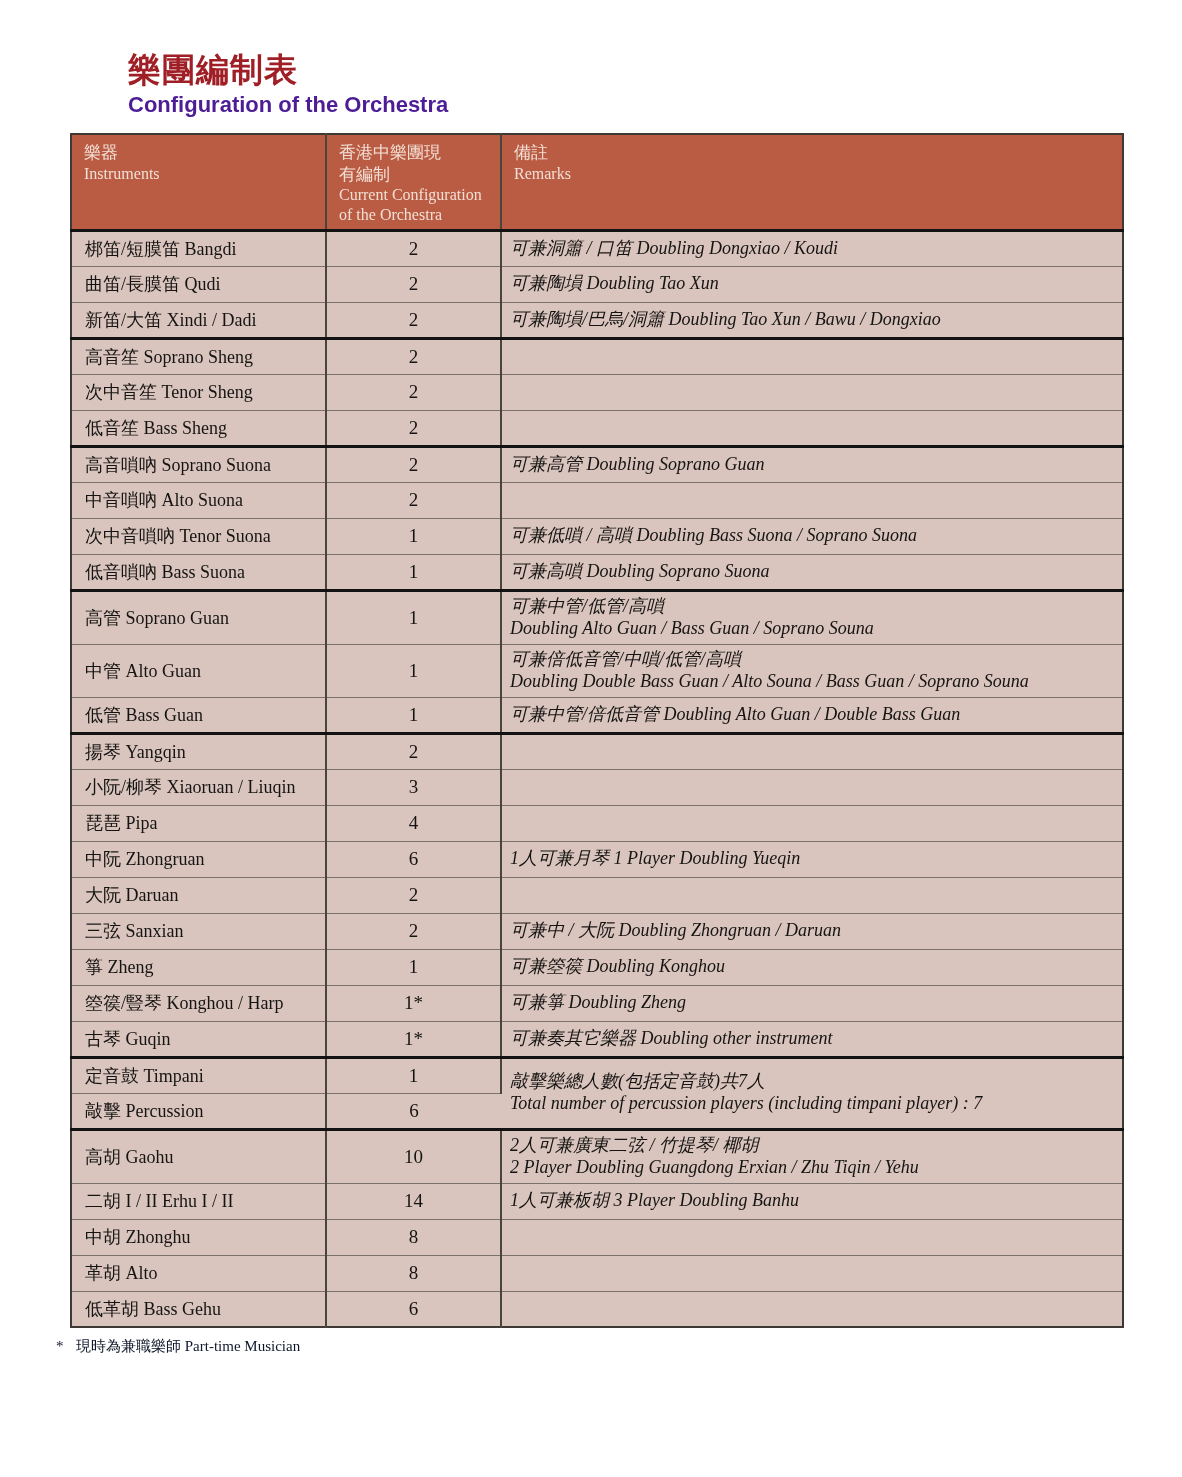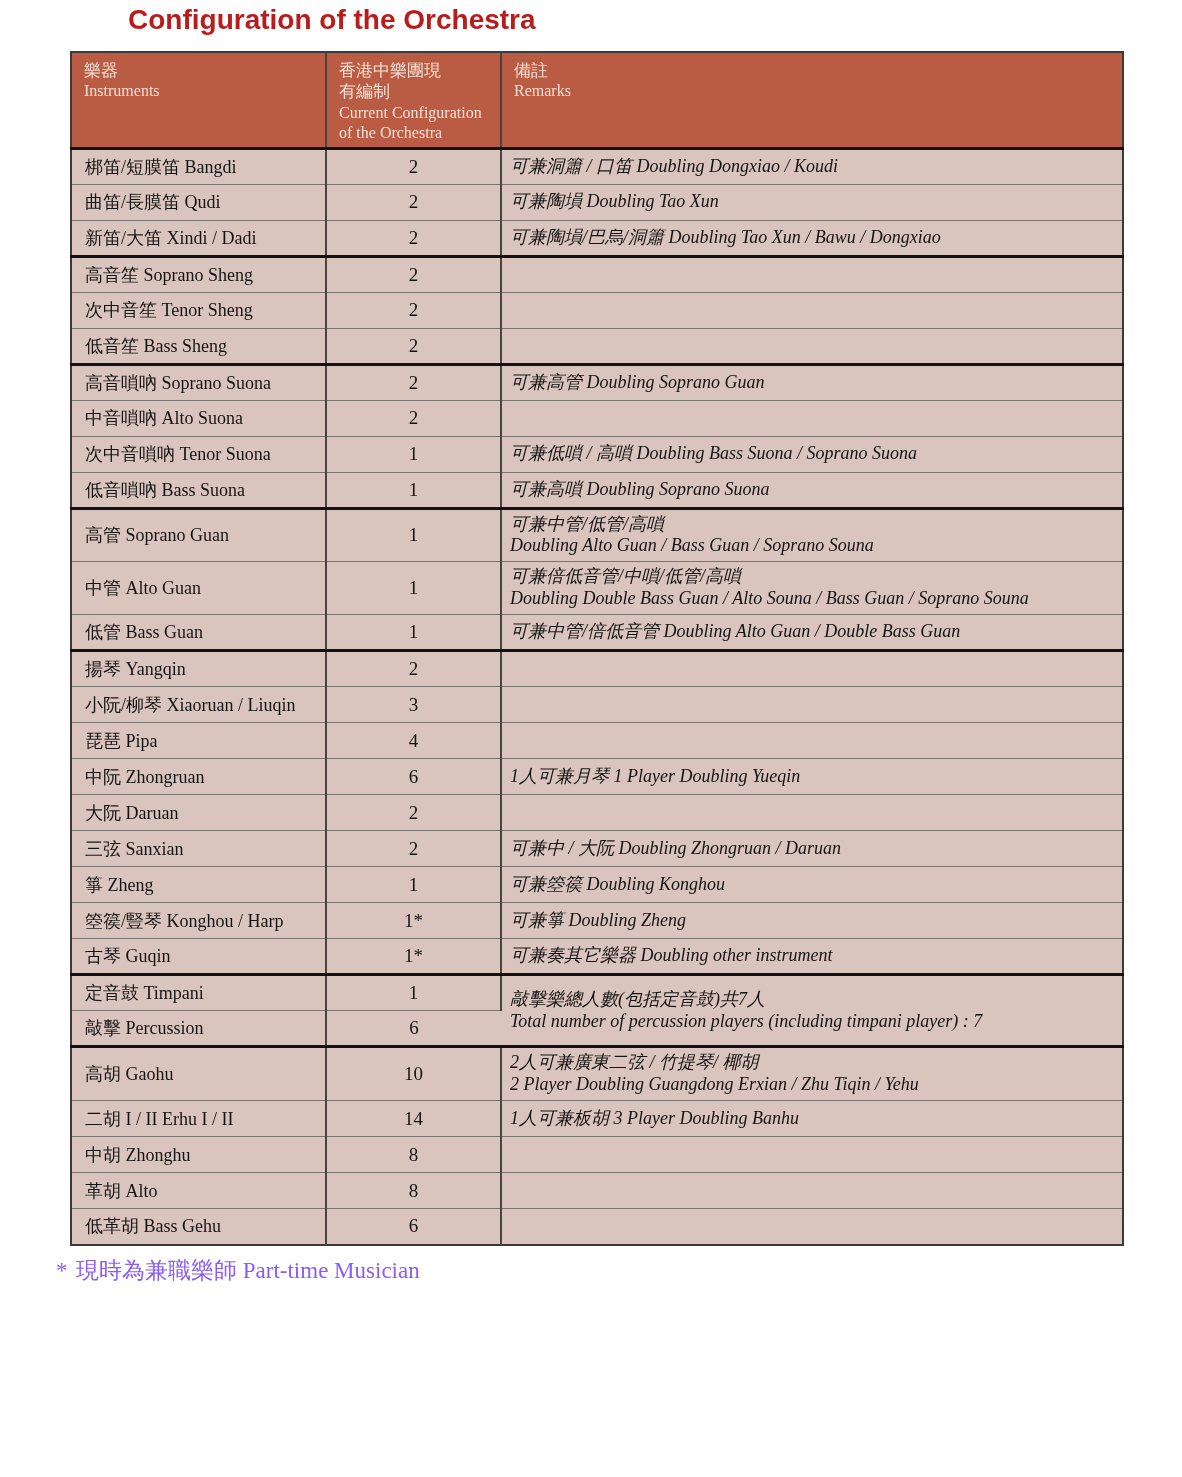--- a/index.html
+++ b/index.html
@@ -9,21 +9,21 @@
     color:#161412;
   }
   .page { position:relative; width:1182px; height:1477px; overflow:hidden; }
 
   .title-zh {
     margin:52px 0 0 128px; font-family:"Liberation Sans","DejaVu Sans",sans-serif;
     font-weight:bold; font-size:33px; line-height:1.1; color:#A01F26; letter-spacing:1px;
   }
   .title-en {
     margin:4px 0 0 128px; font-family:"Liberation Sans","DejaVu Sans",sans-serif;
-    font-weight:bold; font-size:28px; color:#b91c1c;
+    font-weight:bold; font-size:22px; color:#4c1d95;
   }
 
   table.cfg {
     border-collapse:collapse; table-layout:fixed;
     width:1052px; margin:15px 0 0 70px;
     border:2px solid #3E3935;
   }
   .cfg th, .cfg td { border-right:2px solid #4A443E; }
   .cfg th:last-child, .cfg td:last-child { border-right:none; }
 
@@ -37,28 +37,29 @@
 
   .cfg tbody tr { border-bottom:1px solid #7B736D; height:36px; }
   .cfg tbody tr.thick { border-bottom:3px solid #121212; }
   .cfg tbody td { background:#D9C5BE; vertical-align:middle; padding:4px 8px; }
 
   .cfg td.inst { padding-left:13px; font-size:18px; }
   .cfg td.cnt  { text-align:center; font-size:19px; }
   .cfg td.rmk  { font-size:18px; line-height:1.22;font-style:italic; }
   .cfg td.rmk div { white-space:nowrap; }
 
-  .footnote { margin:9px 0 0 56px; font-size:23px; color:#8b5cf6; }
+  .footnote { margin:9px 0 0 56px; font-size:15px; color:#0f172a; }
   .footnote .mark { display:inline-block; width:20px; }
 </style>
 </head>
 <body>
 
 <div class="page">
 
+  <div class="title-zh">樂團編制表</div>
   <div class="title-en">Configuration of the Orchestra</div>
 
   <table class="cfg">
     <colgroup>
       <col style="width:255px">
       <col style="width:175px">
       <col style="width:622px">
     </colgroup>
     <thead>
       <tr>

